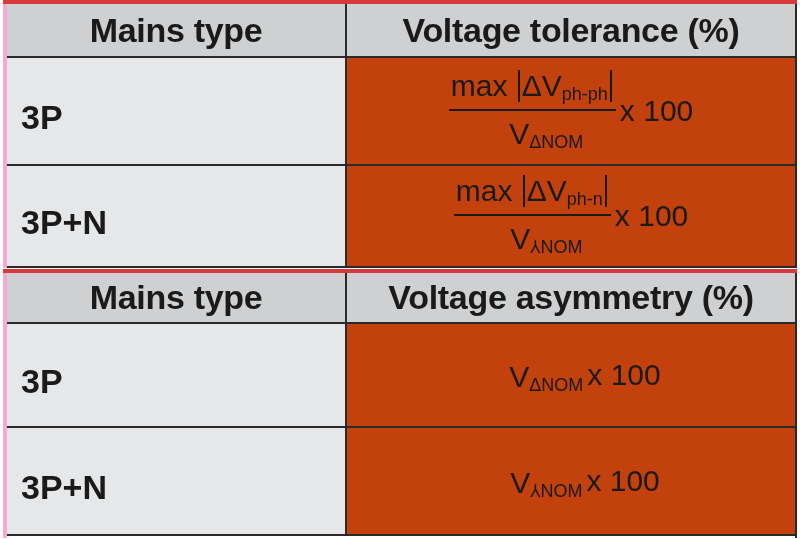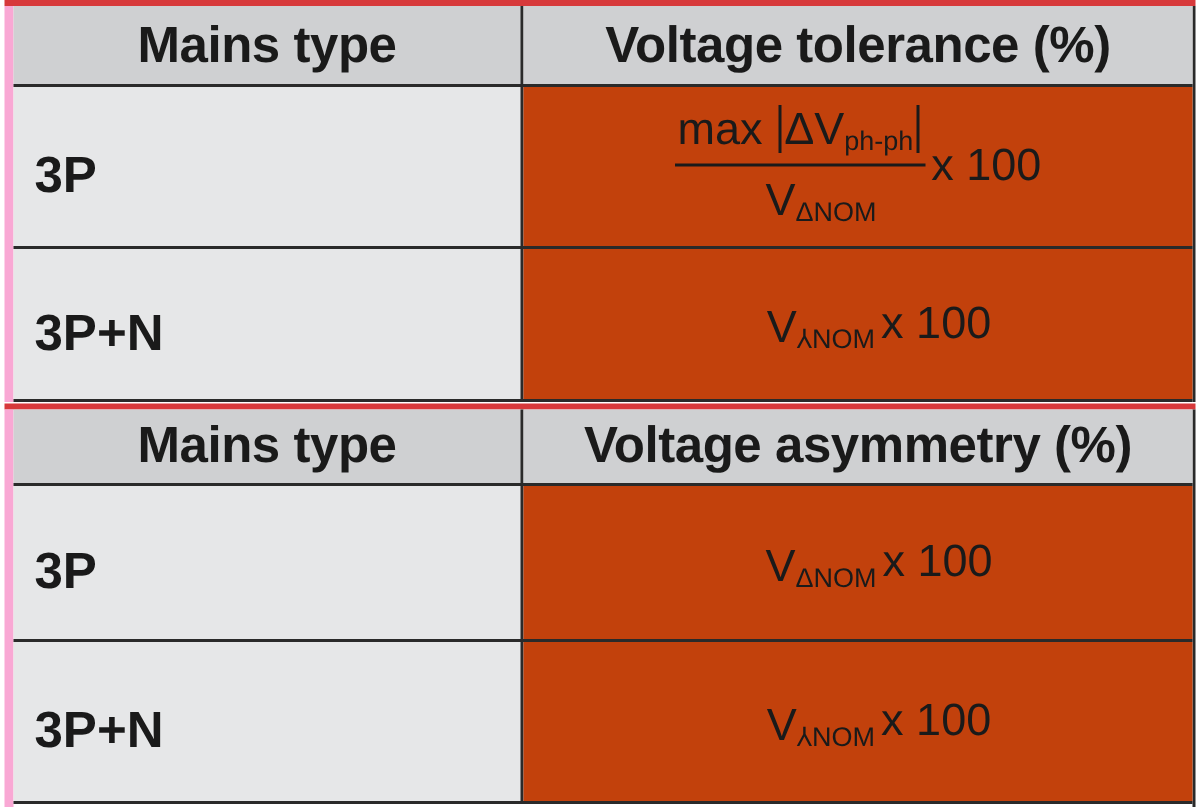--- a/index.html
+++ b/index.html
@@ -1,17 +1,17 @@
 <!DOCTYPE html>
 <html><head>
 <meta charset="utf-8">
 <style>
   html, body { margin:0; padding:0; background:#ffffff; }
   body { width:800px; height:539px; position:relative; overflow:hidden; font-family:"Liberation Sans", sans-serif; color:#1a1a1a; }
-  .tbl { position:absolute; left:3px; width:794px; border-left:6px solid #f9a8d4; border-right:2px solid #2a2a2a; box-sizing:border-box; }
+  .tbl { position:absolute; left:3px; width:794px; border-left:4px solid #f9a8d4; border-right:2px solid #2a2a2a; box-sizing:border-box; }
   .redbar { position:absolute; left:3px; width:794px; height:4px; background:#d7393b; }
   .row { display:flex; border-bottom:2px solid #2a2a2a; box-sizing:border-box; }
   .cell-l { width:340px; border-right:2px solid #2a2a2a; box-sizing:border-box; display:flex; align-items:center; }
   .cell-r { flex:1; display:flex; align-items:center; justify-content:center; background:#c2410c; }
   .hdr .cell-l, .hdr .cell-r { background:#cfd0d2; }
   .hdr .cell-l { justify-content:center; }
   .hdr-text { font-weight:bold; font-size:34px; letter-spacing:-0.3px; }
   .body .cell-l { background:#e6e7e8; padding-left:14px; }
   .mains { font-weight:bold; font-size:34px;margin-top:12px; }
   .formula { display:flex; align-items:center; font-size:30px; }
@@ -49,20 +49,21 @@
       </div>
     </div>
   </div>
   <div class="row body" style="height:102px;">
     <div class="cell-l">
       <span class="mains">3P+N</span>
     </div>
     <div class="cell-r">
       <div class="formula">
         <div class="frac">
+          <div class="num"><span>max </span><span class="bar"></span><span>ΔV</span><span class="sub">ph-n</span><span class="bar"></span></div>
           <div class="den"><span>V</span><span class="sub">⅄NOM</span></div>
         </div>
         <span class="mult">x 100</span>
       </div>
     </div>
   </div>
 </div>
 
 <div class="redbar" style="top:269px;"></div>
 <div class="tbl" style="top:273px; height:265px;">

